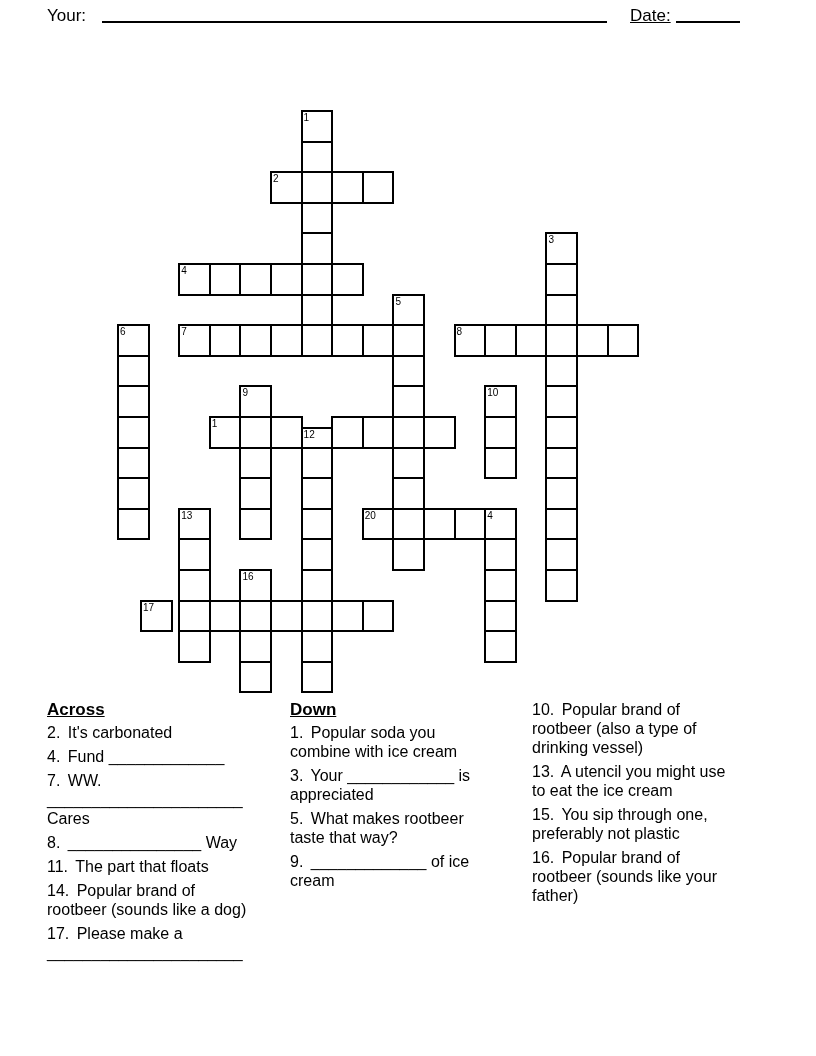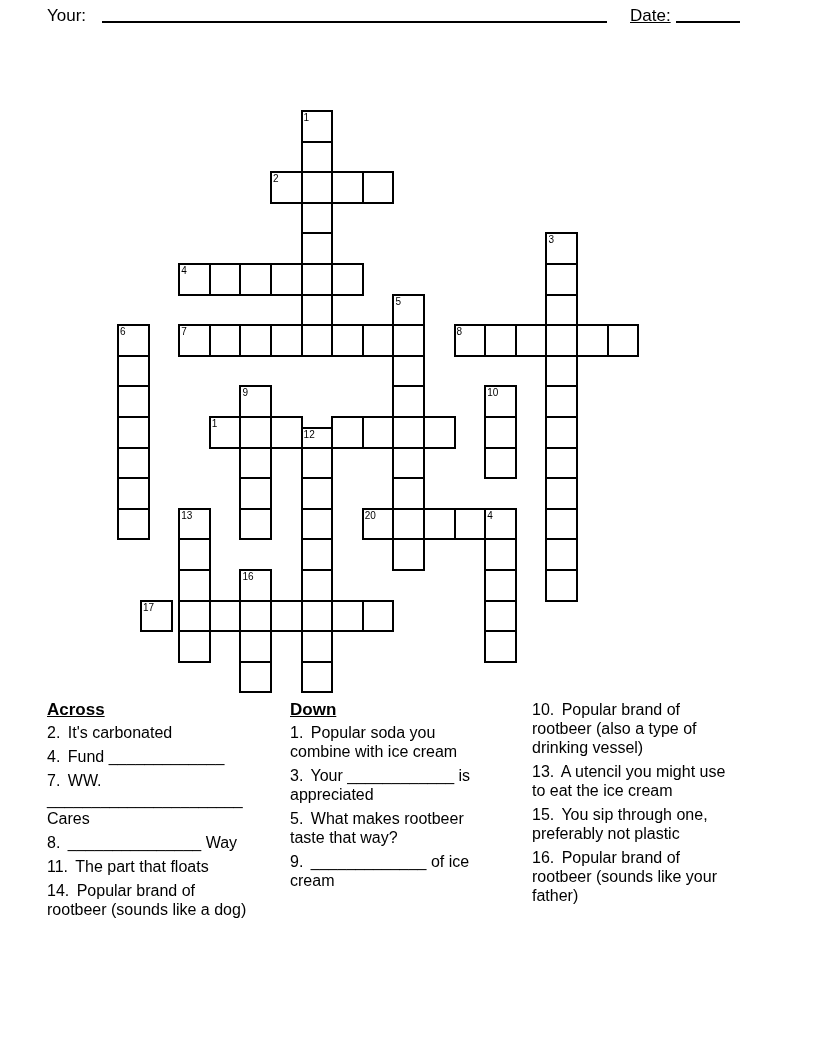--- a/index.html
+++ b/index.html
@@ -215,20 +215,21 @@
 
   <div class="clue-col clue-col-1">
     <div class="clue-header">Across</div>
     <div>
         <div class="clue"><span class="cluenum">2.</span> It's carbonated</div>
         <div class="clue"><span class="cluenum">4.</span> Fund _____________</div>
         <div class="clue"><span class="cluenum">7.</span> WW. ______________________ Cares</div>
         <div class="clue"><span class="cluenum">8.</span> _______________ Way</div>
         <div class="clue"><span class="cluenum">11.</span> The part that floats</div>
         <div class="clue"><span class="cluenum">14.</span> Popular brand of rootbeer (sounds like a dog)</div>
+        <div class="clue"><span class="cluenum">17.</span> Please make a ______________________</div>
       </div>
   </div>
 
   <div class="clue-col clue-col-2">
     <div class="clue-header">Down</div>
     <div>
         <div class="clue"><span class="cluenum">1.</span> Popular soda you combine with ice cream</div>
         <div class="clue"><span class="cluenum">3.</span> Your ____________ is appreciated</div>
         <div class="clue"><span class="cluenum">5.</span> What makes rootbeer taste that way?</div>
         <div class="clue"><span class="cluenum">9.</span> _____________ of ice cream</div>

